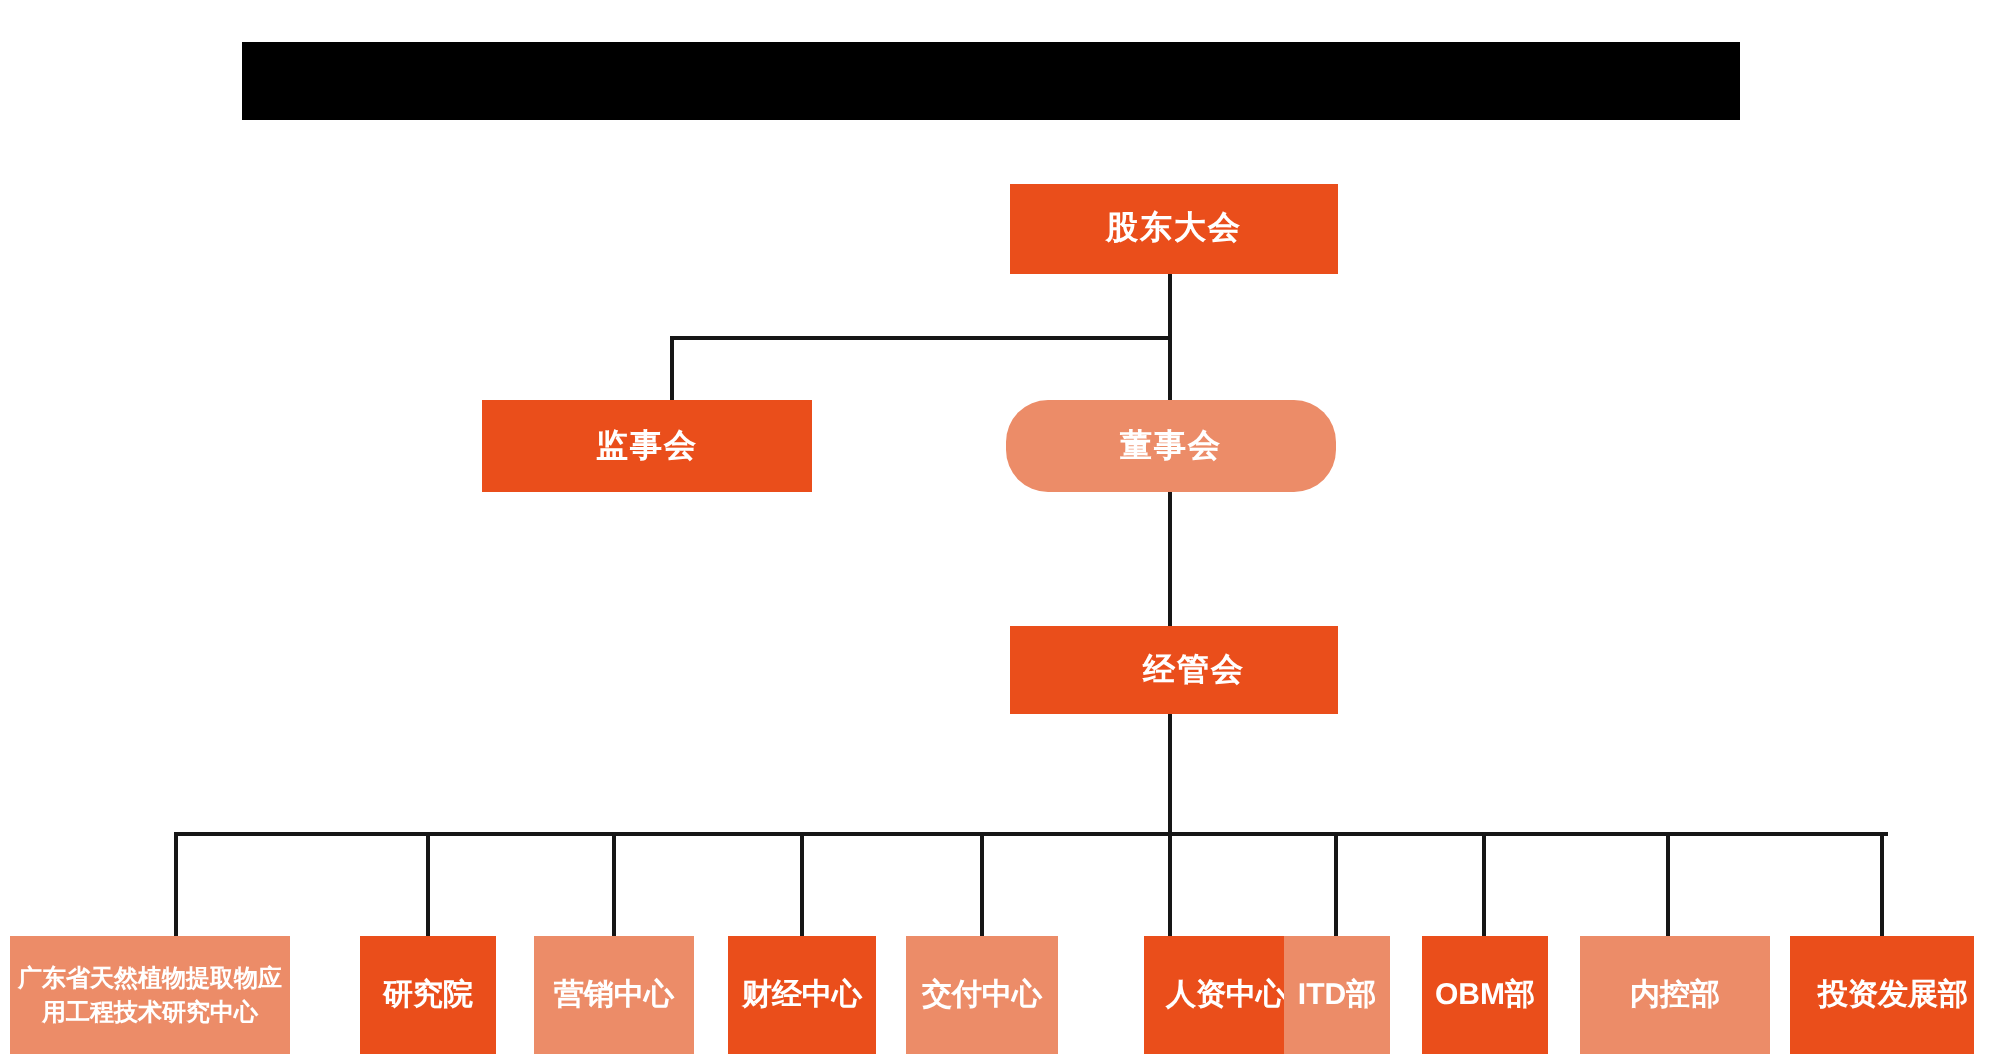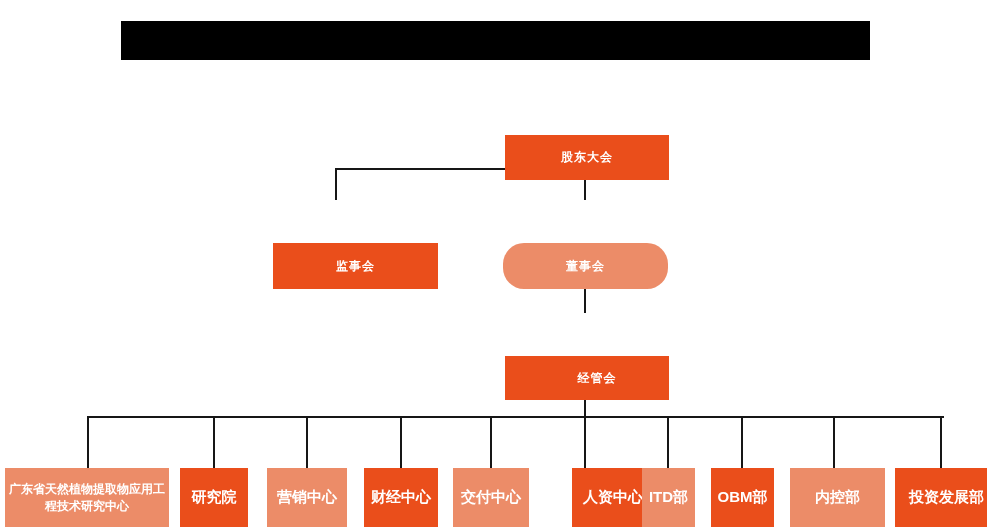--- a/index.html
+++ b/index.html
@@ -7,21 +7,21 @@
     position:relative;width:997px;height:532px;background:#ffffff;overflow:hidden;
     font-family:"Liberation Sans","DejaVu Sans",sans-serif;
   }
   .redaction{position:absolute;left:121px;top:21px;width:749px;height:39px;background:#000000;}
   .node{
     position:absolute;display:flex;align-items:center;justify-content:center;
     color:#ffffff;font-weight:bold;text-align:center;box-sizing:border-box;
   }
   .node[data-variant="dark"]{background:#EA4E1B;}
   .node[data-variant="light"]{background:#EC8C68;}
-  .lv{font-size:12px;letter-spacing:1px;margin-top:43px;}
+  .lv{font-size:16px;letter-spacing:1px;}
   .dept{top:468px;height:59px;font-size:15px;}
   .dept-sm{font-size:12px;line-height:1.4;padding:0 3px;letter-spacing:0;}
   .line{position:absolute;background:#161616;}
 </style>
 </head>
 <body>
 
 <div class="canvas">
 
   <div class="redaction"></div>
@@ -41,32 +41,32 @@
   <div class="line" style="left:584px;top:418px;width:2px;height:50px;"></div>
   <div class="line" style="left:667px;top:418px;width:2px;height:50px;"></div>
   <div class="line" style="left:741px;top:418px;width:2px;height:50px;"></div>
   <div class="line" style="left:833px;top:418px;width:2px;height:50px;"></div>
   <div class="line" style="left:940px;top:418px;width:2px;height:50px;"></div>
 
   <div class="node lv" style="left:505px;top:92px;width:164px;height:45px;" data-variant="dark">
     <span>股东大会</span>
   </div>
 
-  <div class="node lv" style="left:273px;top:200px;width:165px;height:46px;" data-variant="dark">
+  <div class="node lv" style="left:241px;top:200px;width:165px;height:46px;" data-variant="dark">
     <span>监事会</span>
   </div>
   <div class="node lv" style="left:503px;top:200px;width:165px;height:46px;border-radius:21px;" data-variant="light">
     <span>董事会</span>
   </div>
 
   <div class="node lv" style="left:505px;top:313px;width:164px;height:44px;padding-left:20px;" data-variant="dark">
     <span>经管会</span>
   </div>
 
-  <div class="node dept dept-sm" style="left:5px;width:164px;" data-variant="light">
+  <div class="node dept dept-sm" style="left:5px;width:140px;" data-variant="light">
     <span>广东省天然植物提取物应用工程技术研究中心</span>
   </div>
   <div class="node dept" style="left:180px;width:68px;" data-variant="dark">
     <span>研究院</span>
   </div>
   <div class="node dept" style="left:364px;width:74px;" data-variant="dark">
     <span>财经中心</span>
   </div>
   <div class="node dept" style="left:267px;width:80px;" data-variant="light">
     <span>营销中心</span>

